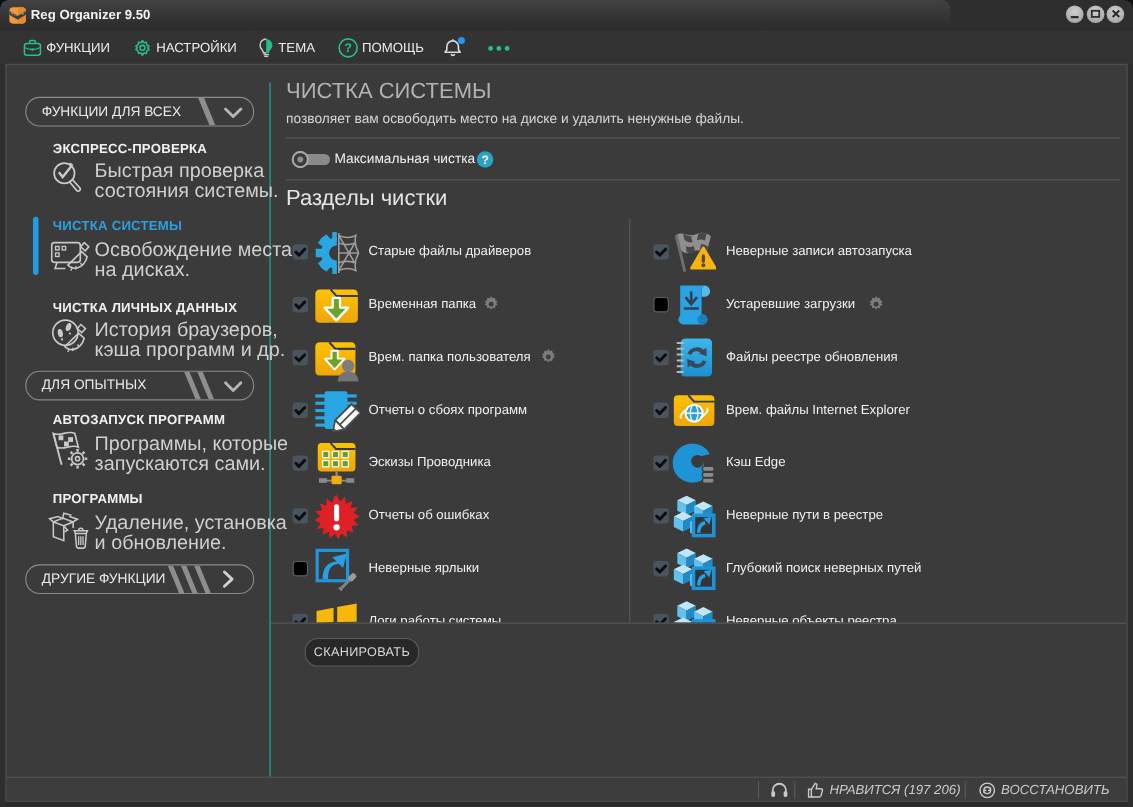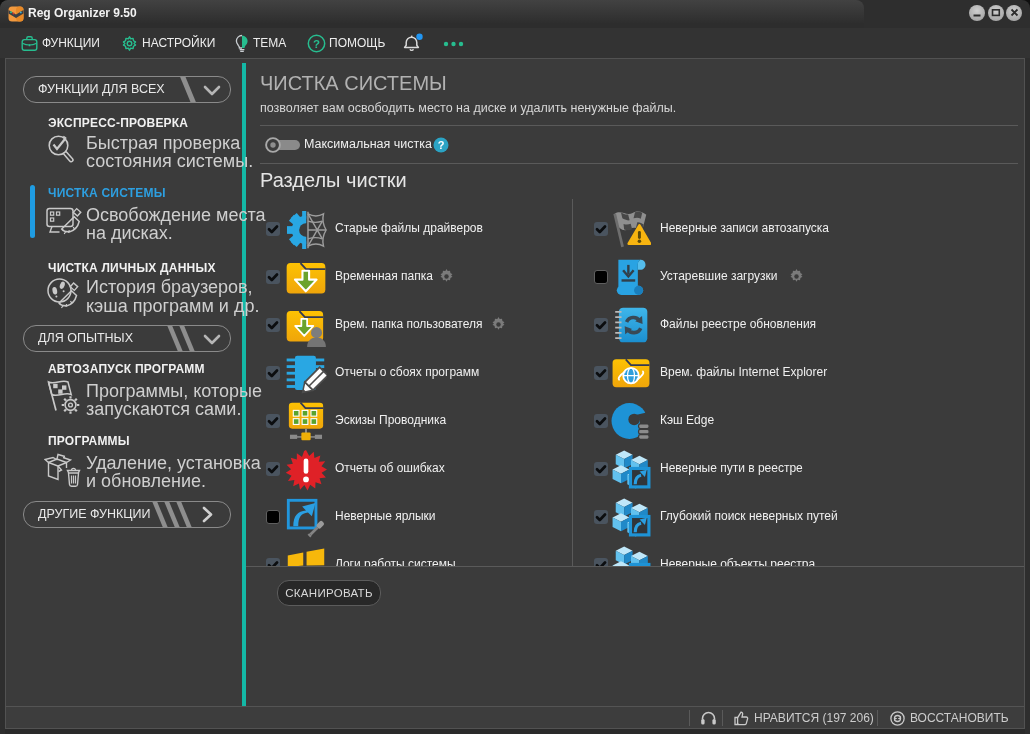--- a/index.html
+++ b/index.html
@@ -14,36 +14,36 @@
   #apptitle { position:absolute; left:28px; top:0; height:27px; line-height:27px;
     color:#f2f2f2; font-size:12px; font-weight:bold; }
   .winbtn { position:absolute; top:5px; width:16px; height:16px; border-radius:50%;
     background:radial-gradient(circle at 50% 35%, #cfcfcf, #9a9a9a); }
   
   #menubar { position:absolute; left:0; top:28px; width:1030px; height:30px; background:#333333; }
   .mitem { position:absolute; top:0; height:30px; line-height:30px; color:#ededed; font-size:12px; }
   
   #client { position:absolute; left:5px; top:58px; width:1020px; height:671px;
     background:#3b3b3b; border:1px solid #525252; }
-  #sidebar { position:absolute; left:0; top:4px; width:240px; height:647px;
-    border-right:4px solid #14b8a6; }
+  #sidebar { position:absolute; left:0; top:16px; width:240px; height:647px;
+    border-right:1px solid #14b8a6; }
   .sbtn { position:absolute; left:17px; width:208px; height:27px; border:1px solid #8a8a8a;
     border-radius:13px; color:#e9e9e9; font-size:12.5px; line-height:25px; padding-left:14px;
     overflow:hidden; }
   .sbtitle { position:absolute; left:42px; color:#f1f1f1; font-size:12px; font-weight:bold; white-space:nowrap; letter-spacing:0.2px; }
   .sbtitle.blue { color:#2d9fe0; }
   .sbdesc { position:absolute; left:80px; color:#cfcfcf; font-size:18px; white-space:nowrap; }
   #main { position:absolute; left:0; top:0; width:1018px; height:647px; }
   .hline { position:absolute; height:1px; background:#5a5a5a; }
   .vline { position:absolute; width:1px; background:#5a5a5a; }
   .row-text { position:absolute; color:#f0f0f0; font-size:12px; white-space:nowrap; }
   .cb { position:absolute; width:14px; height:14px; border-radius:3px; background:#4a545f; }
   .cb.off { background:#000; border:1px solid #5f5f5f; }
   #statusbar { position:absolute; left:0; top:647px; width:1018px; height:22px;
-    background:#3d3d3d; border-top:1px solid #545454; color:#c9c9c9; font-size:12px; }
+    background:#3d3d3d; border-top:1px solid #545454; color:#c9c9c9; font-size:12px;font-style:italic; }
   .sdiv { position:absolute; top:3px; width:1px; height:16px; background:#5a5a5a; }
   .stext { position:absolute; top:0; height:22px; line-height:22px; color:#cccccc; font-size:12px; white-space:nowrap; }
 </style>
 </head>
 <body>
 <svg width="0" height="0" style="position:absolute">
 <defs>
   <linearGradient id="gold" x1="0" y1="0" x2="0" y2="1">
     <stop offset="0" stop-color="#fdc203"></stop>
         <stop offset="1" stop-color="#efa50a"></stop>

